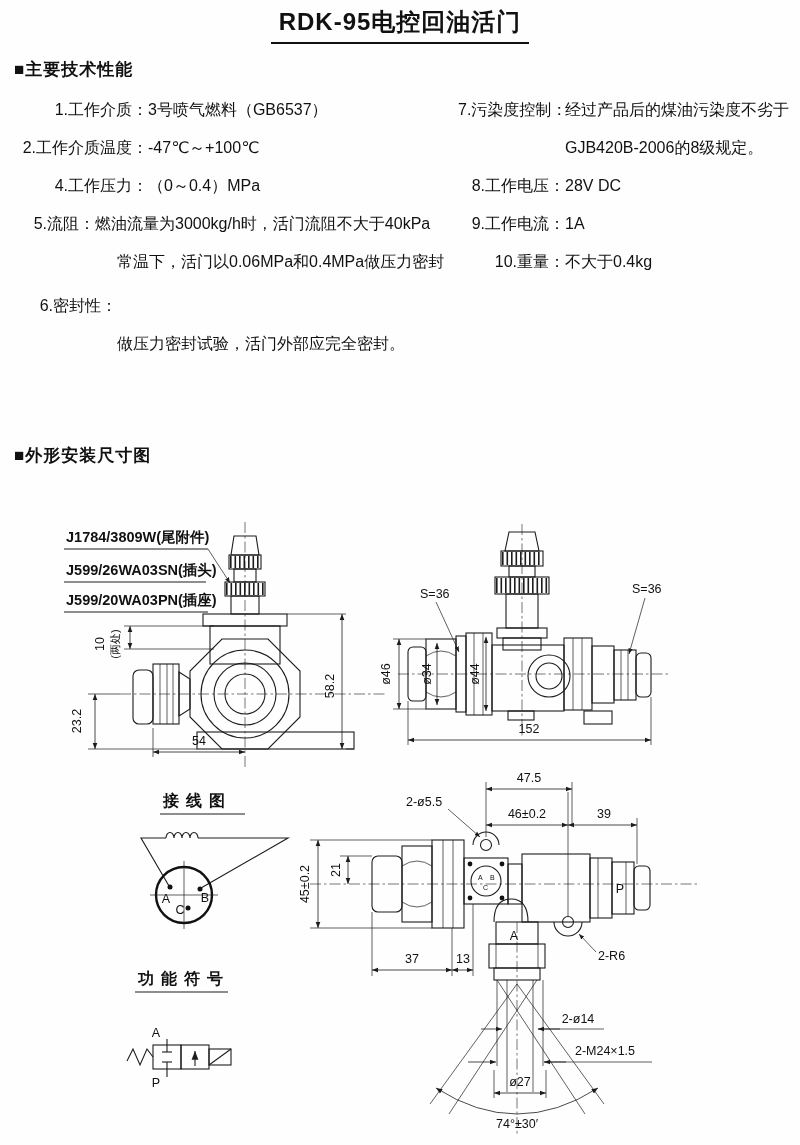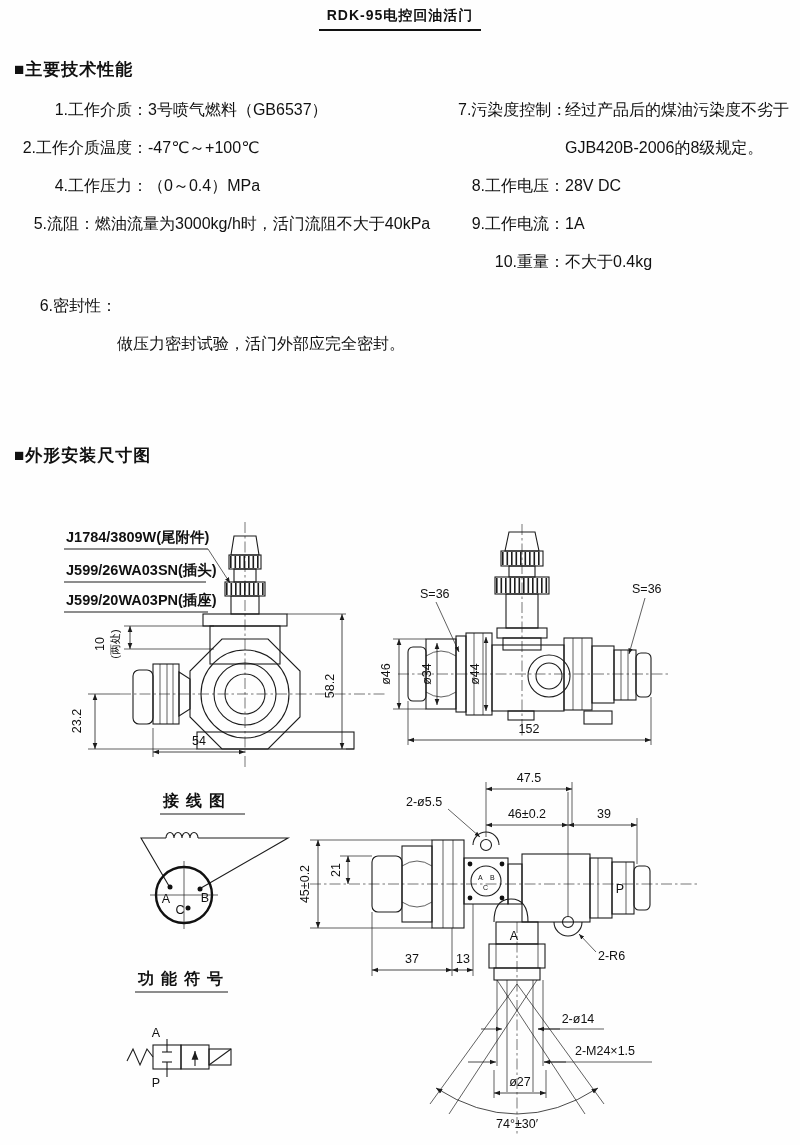--- a/index.html
+++ b/index.html
@@ -1,20 +1,20 @@
 <!DOCTYPE html>
 <html><head>
 <meta charset="utf-8">
 <style>
   html,body{margin:0;padding:0;background:#e8e8e8;}
   .page{position:relative;width:800px;height:1145px;background:#fefefe;
         font-family:"Liberation Sans","DejaVu Sans",sans-serif;color:#111;
         margin:0 auto;overflow:hidden;}
   .title-wrap{position:absolute;top:6px;left:0;width:100%;text-align:center;}
-  .doc-title{display:inline-block;font-size:14px;font-weight:bold;letter-spacing:1px;
+  .doc-title{display:inline-block;font-size:24px;font-weight:bold;letter-spacing:1px;
              border-bottom:2.5px solid #111;padding:0 8px 4px 8px;}
   .sec-heading{position:absolute;left:14px;font-size:17px;font-weight:bold;letter-spacing:1px;}
   .sec-1{top:58px;}
   .sec-2{top:444px;}
   .specs{position:absolute;left:18px;top:98px;width:772px;display:flex;font-size:16px;}
   .col-l{width:440px;flex:0 0 440px;}
   .col-r{flex:1;}
   .spec-row{display:flex;white-space:nowrap;line-height:24px;margin-bottom:14px;text-align:right;}
   .spec-label{flex:0 0 auto;}
   .lw130{width:130px;} .lw77{width:77px;} .lw99{width:99px;margin-top:44px;} .lw107{width:107px;}
@@ -58,20 +58,21 @@
       <div class="spec-row">
         <span class="spec-label lw130">4.工作压力：</span>
         <span class="spec-value">（0～0.4）MPa</span>
       </div>
       <div class="spec-row">
         <span class="spec-label lw77">5.流阻：</span>
         <span class="spec-value">燃油流量为3000kg/h时，活门流阻不大于40kPa</span>
       </div>
       <div class="spec-row">
         <span class="spec-label lw99">6.密封性：</span>
+        <span class="spec-value">常温下，活门以0.06MPa和0.4MPa做压力密封</span>
       </div>
       <div class="spec-row">
         <span class="spec-label lw99"></span>
         <span class="spec-value">做压力密封试验，活门外部应完全密封。</span>
       </div>
     </div>
     <div class="col-r">
       <div class="spec-row">
         <span class="spec-label lw107">7.污染度控制：</span>
         <span class="spec-value">经过产品后的煤油污染度不劣于</span>

